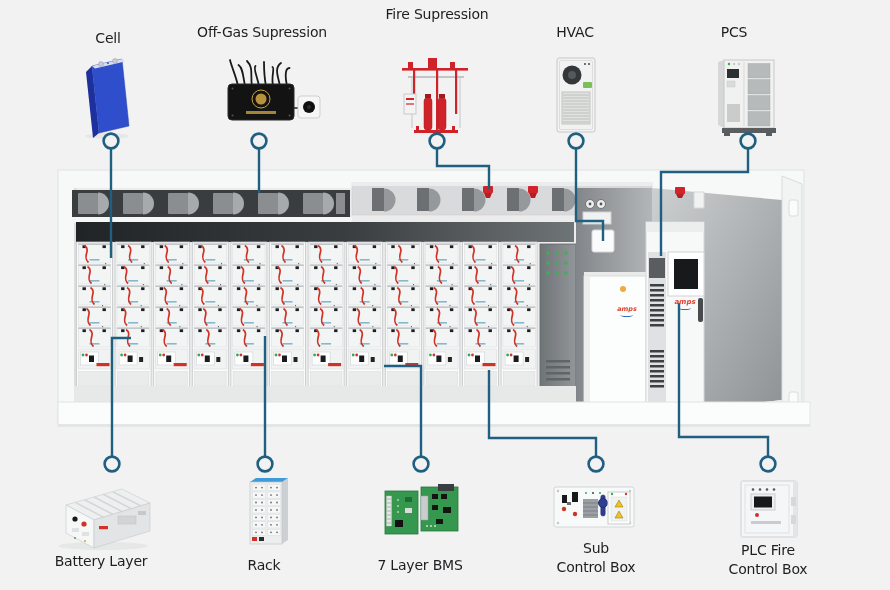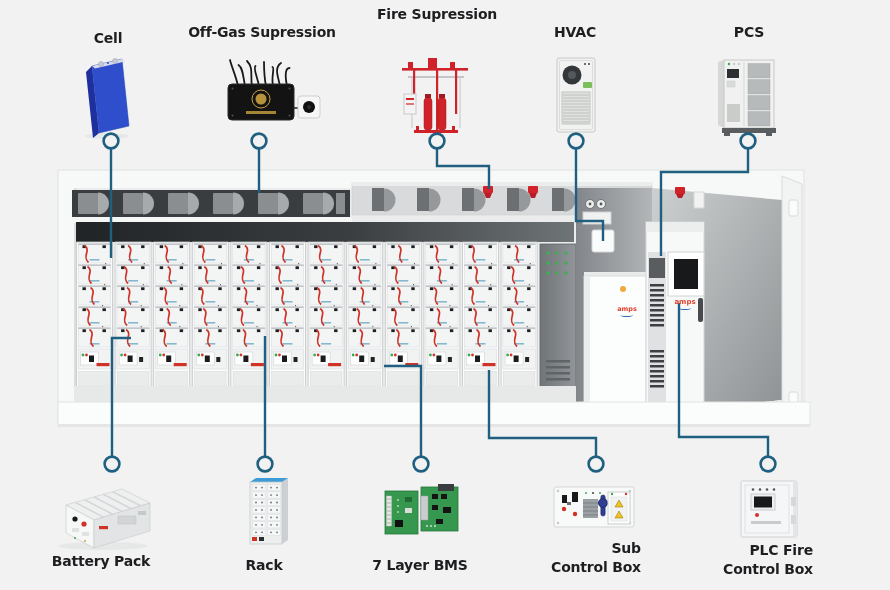--- a/index.html
+++ b/index.html
@@ -1,23 +1,23 @@
 <!DOCTYPE html>
 <html><head>
 <meta charset="utf-8">
 <style>
   html,body{margin:0;padding:0;background:#f2f2f3;}
   .stage{position:relative;width:890px;height:590px;background:#f2f2f3;overflow:hidden;
          font-family:"DejaVu Sans","Liberation Sans",sans-serif;}
   .stage svg{position:absolute;left:0;top:0;}
-  .lbl{position:absolute;transform:translateX(-50%);text-align:right;
-       font-size:14px;font-weight:700;letter-spacing:-0.2px;color:#1d1e20;
+  .lbl{position:absolute;transform:translateX(-50%);text-align:center;
+       font-size:14px;font-weight:400;letter-spacing:-0.2px;color:#1d1e20;
        white-space:nowrap;line-height:19px;}
   .amps{position:absolute;transform:translateX(-50%);text-align:center;color:#e0432d;
-        font-size:6.5px;font-weight:700;line-height:6px;}
+        font-size:6.5px;font-weight:700;font-style:italic;line-height:6px;}
   .amps .swoosh{margin:1px auto 0;width:13px;height:3px;border-bottom:1.4px solid #2f6db6;
         border-radius:50%;}
 </style>
 </head>
 <body>
 
 <div class="stage">
 
 <svg id="scene" width="890" height="590" viewBox="0 0 890 590">
   <defs>
@@ -941,23 +941,23 @@
     </g>
   </g>
 </svg>
 
 <div class="lbl" style="left:108px;top:29px">Cell</div>
 <div class="lbl" style="left:262px;top:23px">Off-Gas Supression</div>
 <div class="lbl" style="left:437px;top:5px">
   <div>Fire Supression</div>
 </div>
 <div class="lbl" style="left:575px;top:23px">HVAC</div>
-<div class="lbl" style="left:749px;top:23px">PCS</div>
-
-<div class="lbl" style="left:101px;top:552px">Battery Pack</div>
+<div class="lbl" style="left:734px;top:23px">PCS</div>
+
+<div class="lbl" style="left:101px;top:552px">Battery Layer</div>
 <div class="lbl" style="left:264px;top:556px">Rack</div>
 <div class="lbl" style="left:420px;top:556px">7 Layer BMS</div>
 <div class="lbl" style="left:596px;top:539px">
   <div>Sub</div>
   <div>Control Box</div>
 </div>
 <div class="lbl" style="left:768px;top:541px">
   <div>PLC Fire</div>
   <div>Control Box</div>
 </div>

